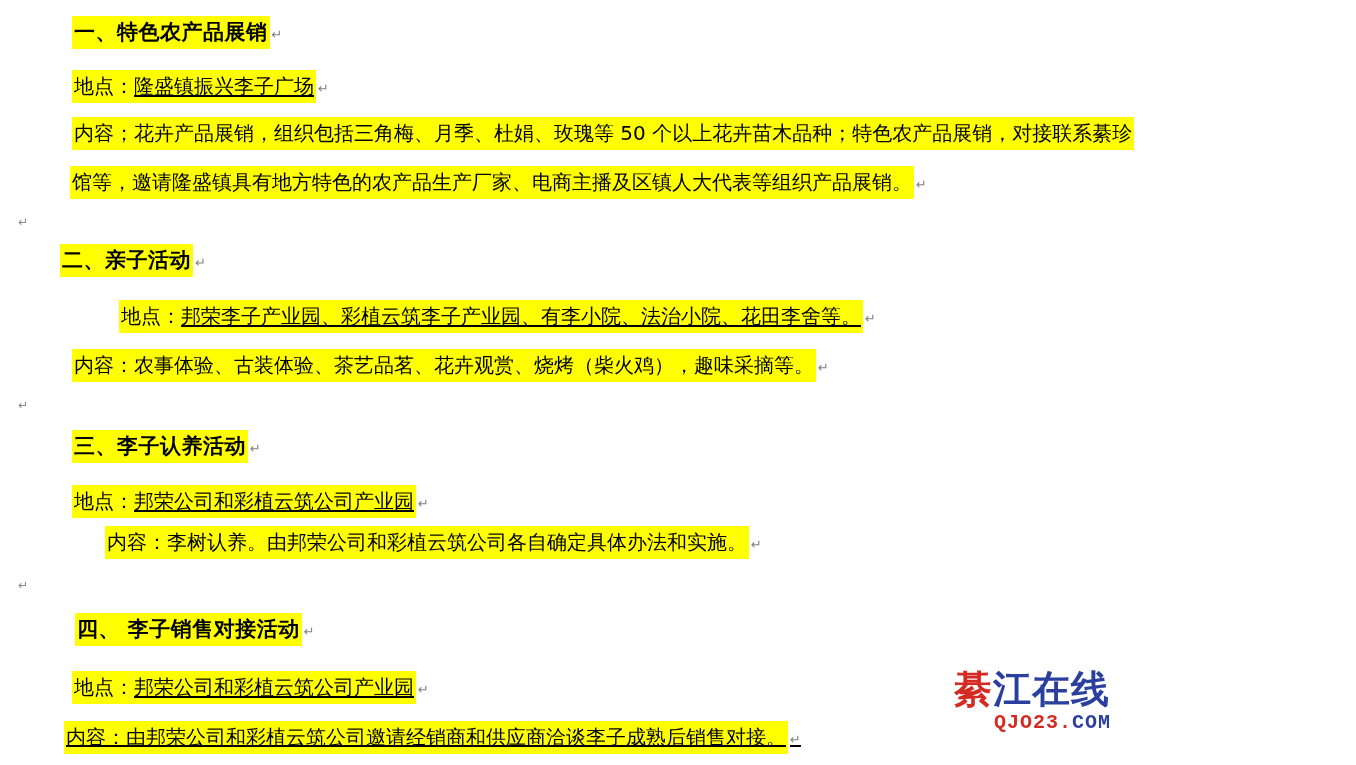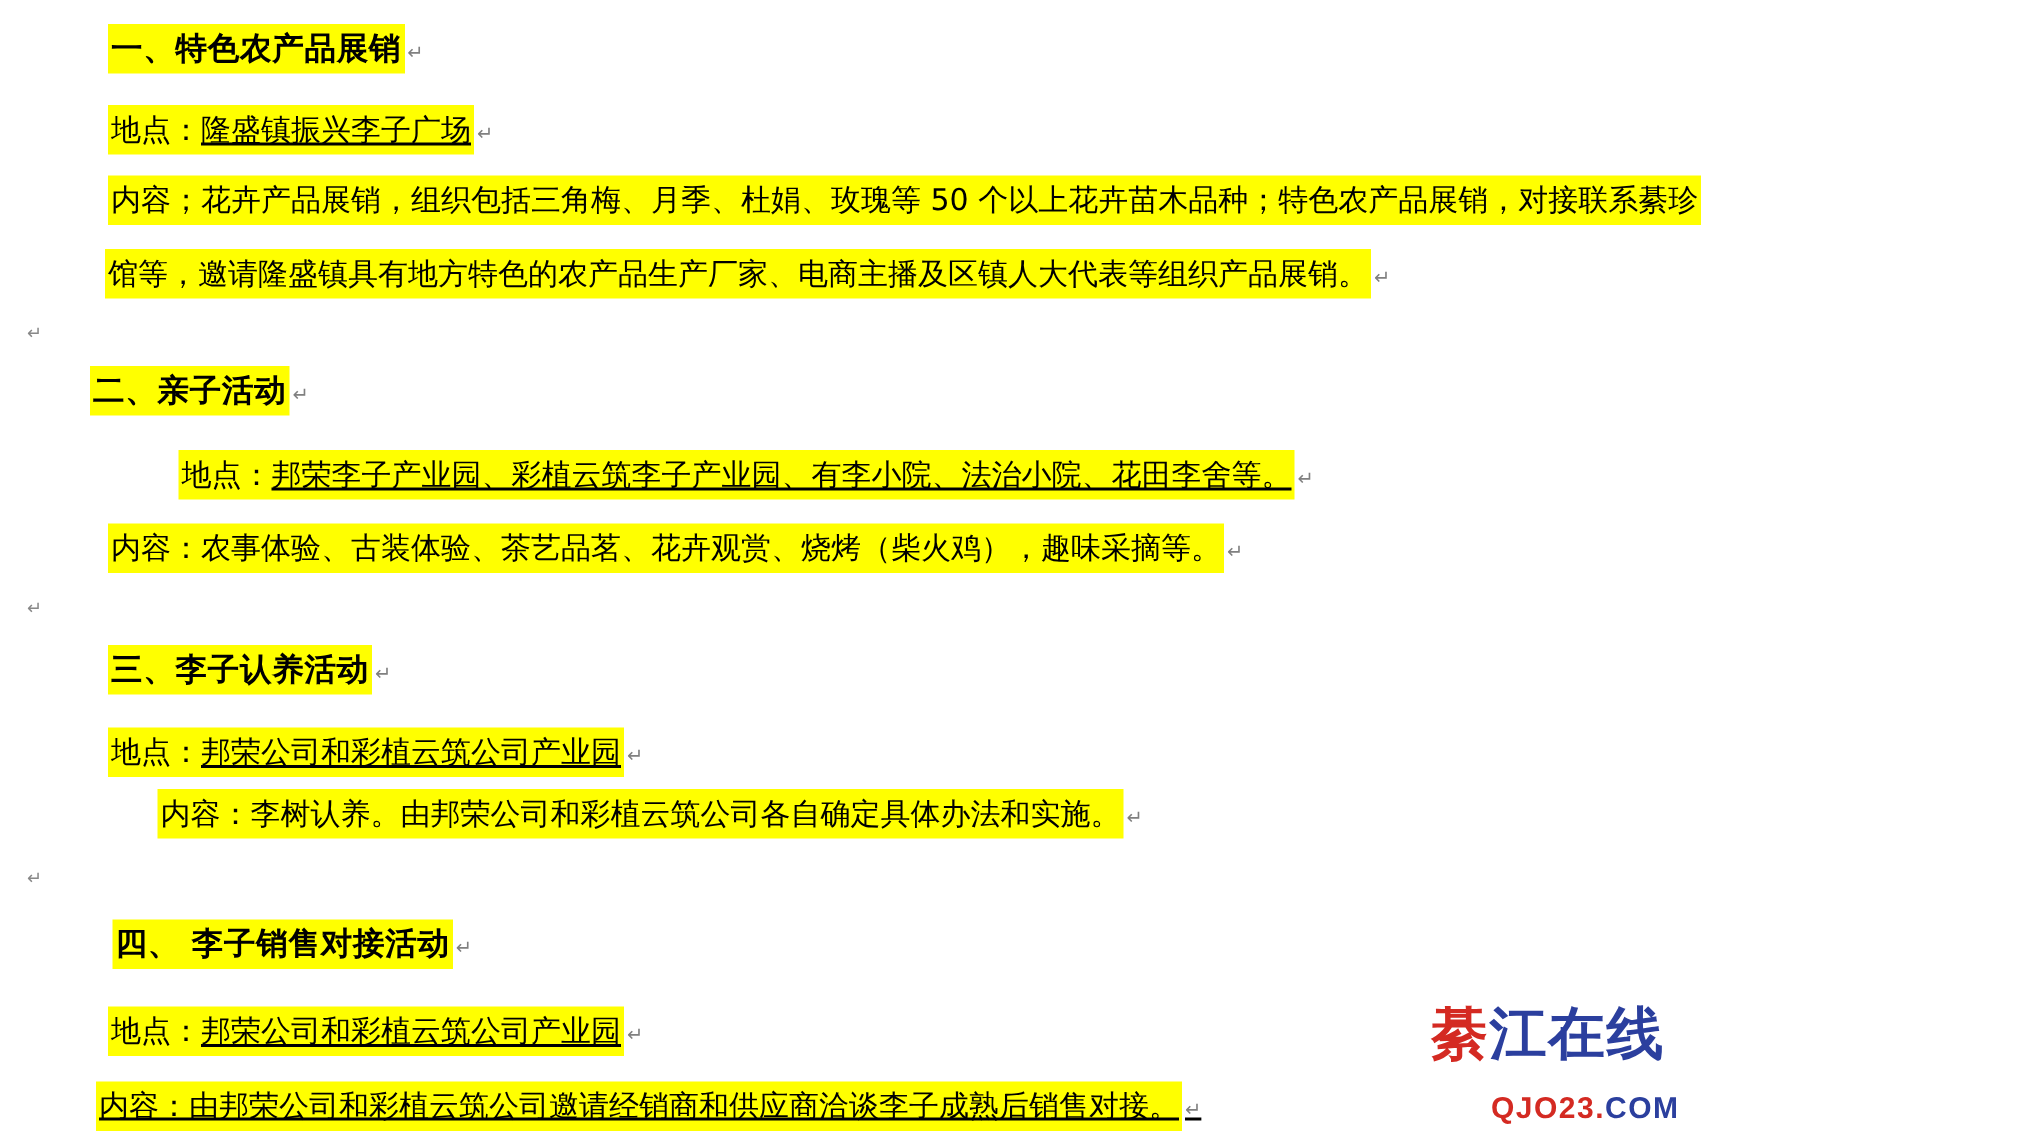--- a/index.html
+++ b/index.html
@@ -74,26 +74,26 @@
   .wm-row1 {
     font-family: "DejaVu Serif", "Liberation Serif", serif;
     font-weight: bold;
     font-size: 38px;
     letter-spacing: 1px;
     line-height: 1.05;
   }
   .wm-c-red { color: #d42a22; }
   .wm-c-blue { color: #2b3f9e; margin-top: 42px; }
   .wm-row2 {
-    font-family: Liberation Sans, sans-serif;
+    font-family: Liberation Mono, monospace;
     font-weight: bold;
     font-size: 20px;
     color: #d42a22;
     letter-spacing: 1px;
-    margin-top: 19px;
+    margin-top: 2px;
     padding-left: 40px;
   }
   .wm-row2 .dotcom { color: #2b3f9e; }
 </style>
 </head>
 <body>
 
 <div class="page">
   <div class="doc-body">
 

